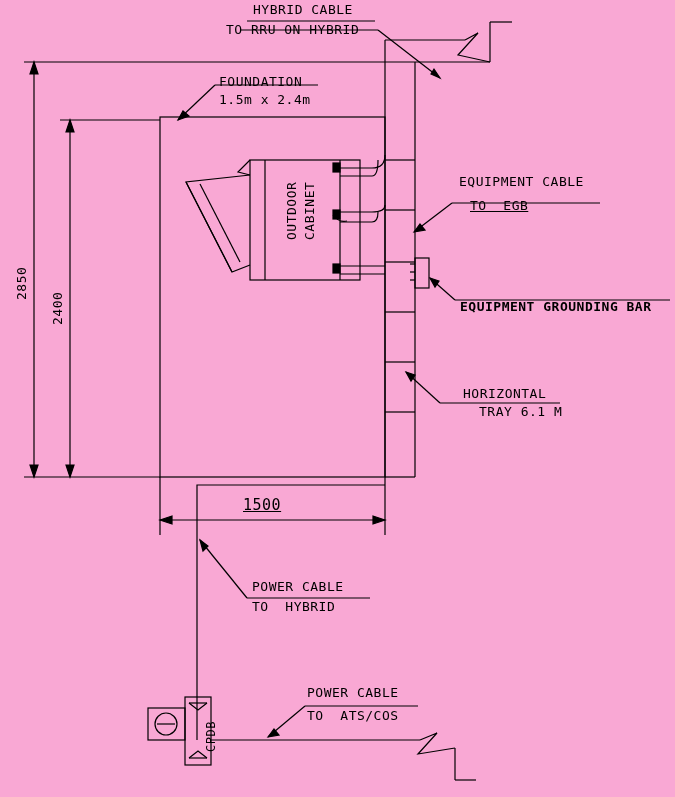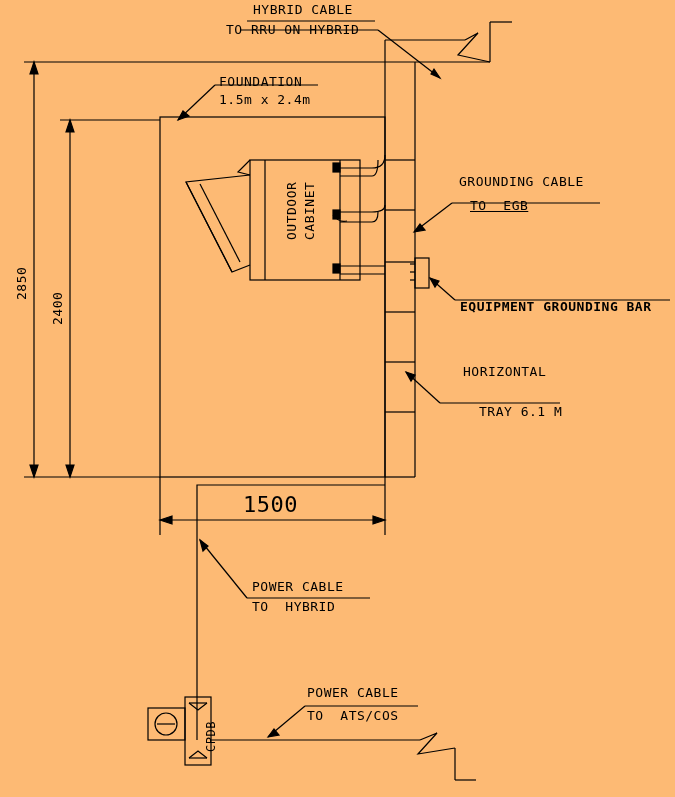--- a/index.html
+++ b/index.html
@@ -4,21 +4,21 @@
 <style>
   html, body {
     margin: 0;
     padding: 0;
     background: #ffffff;
   }
   #root {
     position: relative;
     width: 675px;
     height: 797px;
-    background: #fdba74;
+    background: #f9a8d4;
     font-family: "DejaVu Sans Mono", monospace;
     overflow: hidden;
   }
   #drawing {
     position: absolute;
     left: 0;
     top: 0;
     width: 675px;
     height: 797px;
   }
@@ -216,37 +216,37 @@
 
     </g>
   </svg>
 
   <div class="lbl" style="left:253px; top:2px;">HYBRID CABLE</div>
   <div class="lbl" style="left:226px; top:22px;">TO RRU ON HYBRID</div>
 
   <div class="lbl" style="left:219px; top:74px;text-align:right;">FOUNDATION</div>
   <div class="lbl" style="left:219px; top:92px;">1.5m x 2.4m</div>
 
-  <div class="lbl" style="left:459px; top:174px;">GROUNDING CABLE</div>
+  <div class="lbl" style="left:459px; top:174px;">EQUIPMENT CABLE</div>
   <div class="lbl" style="left:470px; top:198px;text-decoration:underline;">TO  EGB</div>
 
   <div class="lbl" style="left:460px; top:299px;font-weight:bold;">EQUIPMENT GROUNDING BAR</div>
 
-  <div class="lbl" style="left:463px; top:364px;">HORIZONTAL</div>
+  <div class="lbl" style="left:463px; top:386px;">HORIZONTAL</div>
   <div class="lbl" style="left:463px; top:404px;margin-left:16px;">TRAY 6.1 M</div>
 
   <div class="lbl" style="left:252px; top:579px;">POWER CABLE</div>
   <div class="lbl" style="left:252px; top:599px;">TO  HYBRID</div>
 
   <div class="lbl" style="left:307px; top:685px;">POWER CABLE</div>
   <div class="lbl" style="left:307px; top:708px;">TO  ATS/COS</div>
 
   <div class="lbl vert rot90ccw" style="left:284px; top:240px;">OUTDOOR</div>
   <div class="lbl vert rot90ccw" style="left:302px; top:240px;">CABINET</div>
 
   <div class="lbl vert rot90ccw small" style="left:203px; top:752px;">CPDB</div>
 
   <div class="lbl vert rot90ccw" style="left:14px; top:300px;">2850</div>
   <div class="lbl vert rot90ccw" style="left:50px; top:325px;">2400</div>
 
-  <div class="lbl" style="left:243px; top:497px; font-size:22px;">1500</div>
+  <div class="lbl" style="left:243px; top:497px; font-size:15px;text-decoration:underline;">1500</div>
 
 </div>
 
 </body></html>

